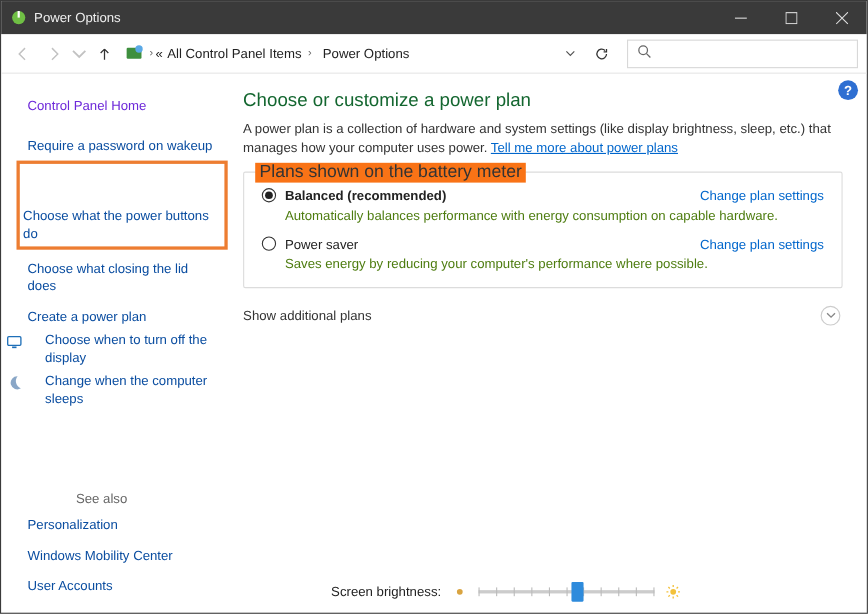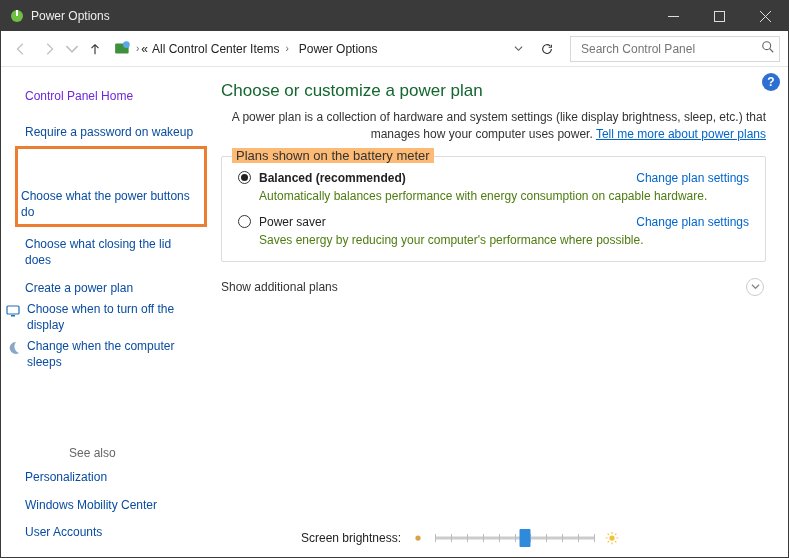--- a/index.html
+++ b/index.html
@@ -25,32 +25,32 @@
   .dropdownv { color:#555; padding:0 6px 0 4px;}
   .refresh { width:26px; height:26px; display:flex; align-items:center; justify-content:center; color:#333; margin-right:6px;}
   .searchbox { width:210px; height:26px; border:1px solid #d8d8d8; display:flex; align-items:center; padding:0 4px 0 8px; color:#777; }
   .searchbox input { border:none; outline:none; flex:1; font-size:12px; color:#555; background:transparent;}
   .searchbox .sicon { color:#666; }
   
   .body { display:flex; height:calc(100% - 30px - 36px); position:relative; }
   .sidebar { width:210px; padding:16px 14px 10px 24px; display:flex; flex-direction:column; }
   .sidebar a, .sidebar .sideitem { display:block; color:#0a4da0; padding:6px 0; font-size:12px; line-height:1.3; cursor:default;}
   .sidebar .home { color:#6d28d9; font-size:12px; padding-bottom:14px;}
-  .sidebar .iconrow { display:flex; align-items:flex-start; gap:6px; }
+  .sidebar .iconrow { display:flex; align-items:flex-start; gap:20px; }
   .sidebar .iconrow .ic { width:16px; height:16px; flex-shrink:0; margin-top:1px; margin-left:-20px; display:flex; align-items:center; justify-content:center;}
   .sidebar .spacer { flex:1; }
   .sidebar .seealso { color:#666; font-size:12px; padding:8px 0 4px;margin-left:44px; }
   .highlight-box { border:3px solid #ed7d31; padding:4px 8px 4px 3px; margin:0 -10px 4px -10px;}
   .main { flex:1; padding:14px 22px 0 10px; position:relative; }
   .helpicon { position:absolute; top:6px; right:8px; width:18px; height:18px; border-radius:50%; background:#2e6fd2; color:#fff; display:flex; align-items:center; justify-content:center; font-weight:bold; font-size:12px;}
   .main h1 { color:#13662f; font-weight:400; font-size:17px; margin:0 0 8px; }
-  .main .desc { font-size:12px; color:#333; line-height:1.45; margin-bottom:12px;text-align:right;}
+  .main .desc { font-size:12px; color:#333; line-height:1.45; margin-bottom:12px;}
   .main .desc a { color:#0066cc; text-decoration:underline; }
   .groupbox { border:1px solid #dcdcdc; border-radius:2px; position:relative; padding:14px 16px 12px; margin-bottom:16px;}
-  .groupbox .legend { position:absolute; top:-9px; left:10px; background:#fdba74; padding:0 4px; color:#333; font-size:13px;}
+  .groupbox .legend { position:absolute; top:-9px; left:10px; background:#f97316; padding:0 4px; color:#333; font-size:16px;}
   .plan { margin-bottom:12px; }
   .planhead { display:flex; align-items:center; }
   .planhead .radio { width:13px; height:13px; border:1px solid #333; border-radius:50%; margin-right:8px; display:flex; align-items:center; justify-content:center;}
   .planhead .radio.sel::after { content:""; width:7px; height:7px; background:#222; border-radius:50%; display:block;}
   .planhead .pname { font-size:12px; }
   .planhead .pname.bold { font-weight:600; }
   .planhead .change { margin-left:auto; color:#0066cc; font-size:12px;}
   .plan .pdesc { font-size:12px; color:#4d7c0f; margin-left:21px; margin-top:4px;}
   .showmore { display:flex; align-items:center; margin-top:4px; padding-right:2px;justify-content:center;}
   .showmore .lbl { font-size:12px; color:#333; }
@@ -118,38 +118,37 @@
   <div class="bcwrap">
     <span class="crumbicon">
       <svg viewBox="0 0 16 16">
           <rect x="1" y="3" width="12" height="9" rx="1" fill="#3e8f3e"></rect>
           <circle cx="11" cy="4" r="3" fill="#5aa9e6"></circle>
         </svg>
     </span>
     <span class="chev">›</span>
     <span class="seg">«</span>
     <span class="crumb">
-        <span class="seg">All Control Center Items</span>
+        <span class="seg">All Control Panel Items</span>
         <span class="chev">›</span>
       </span>
     <span class="crumb">
         <span class="seg">Power Options</span>
       </span>
     <span style="flex:1"></span>
     <span class="dropdownv"><svg viewBox="0 0 10 10" width="9" height="9">
           <path d="M1 3 L5 7 L9 3" fill="none" stroke="#555" stroke-width="1.2"></path>
         </svg></span>
   </div>
   <div class="refresh">
       <svg viewBox="0 0 16 16" width="14" height="14">
         <path d="M13 8a5 5 0 1 1-1.5-3.5M13 3v3h-3" fill="none" stroke="#333" stroke-width="1.3"></path>
       </svg>
     </div>
   <div class="searchbox">
-    <input placeholder="Search Control Panel" style="">
     <span class="sicon"><svg viewBox="0 0 16 16" width="14" height="14">
           <circle cx="6.5" cy="6.5" r="4.5" fill="none" stroke="#666" stroke-width="1.3"></circle>
           <path d="M10 10 L14 14" stroke="#666" stroke-width="1.3"></path>
         </svg></span>
   </div>
 </div>
 
 <div class="body">
   <div class="helpicon">?</div>
 

